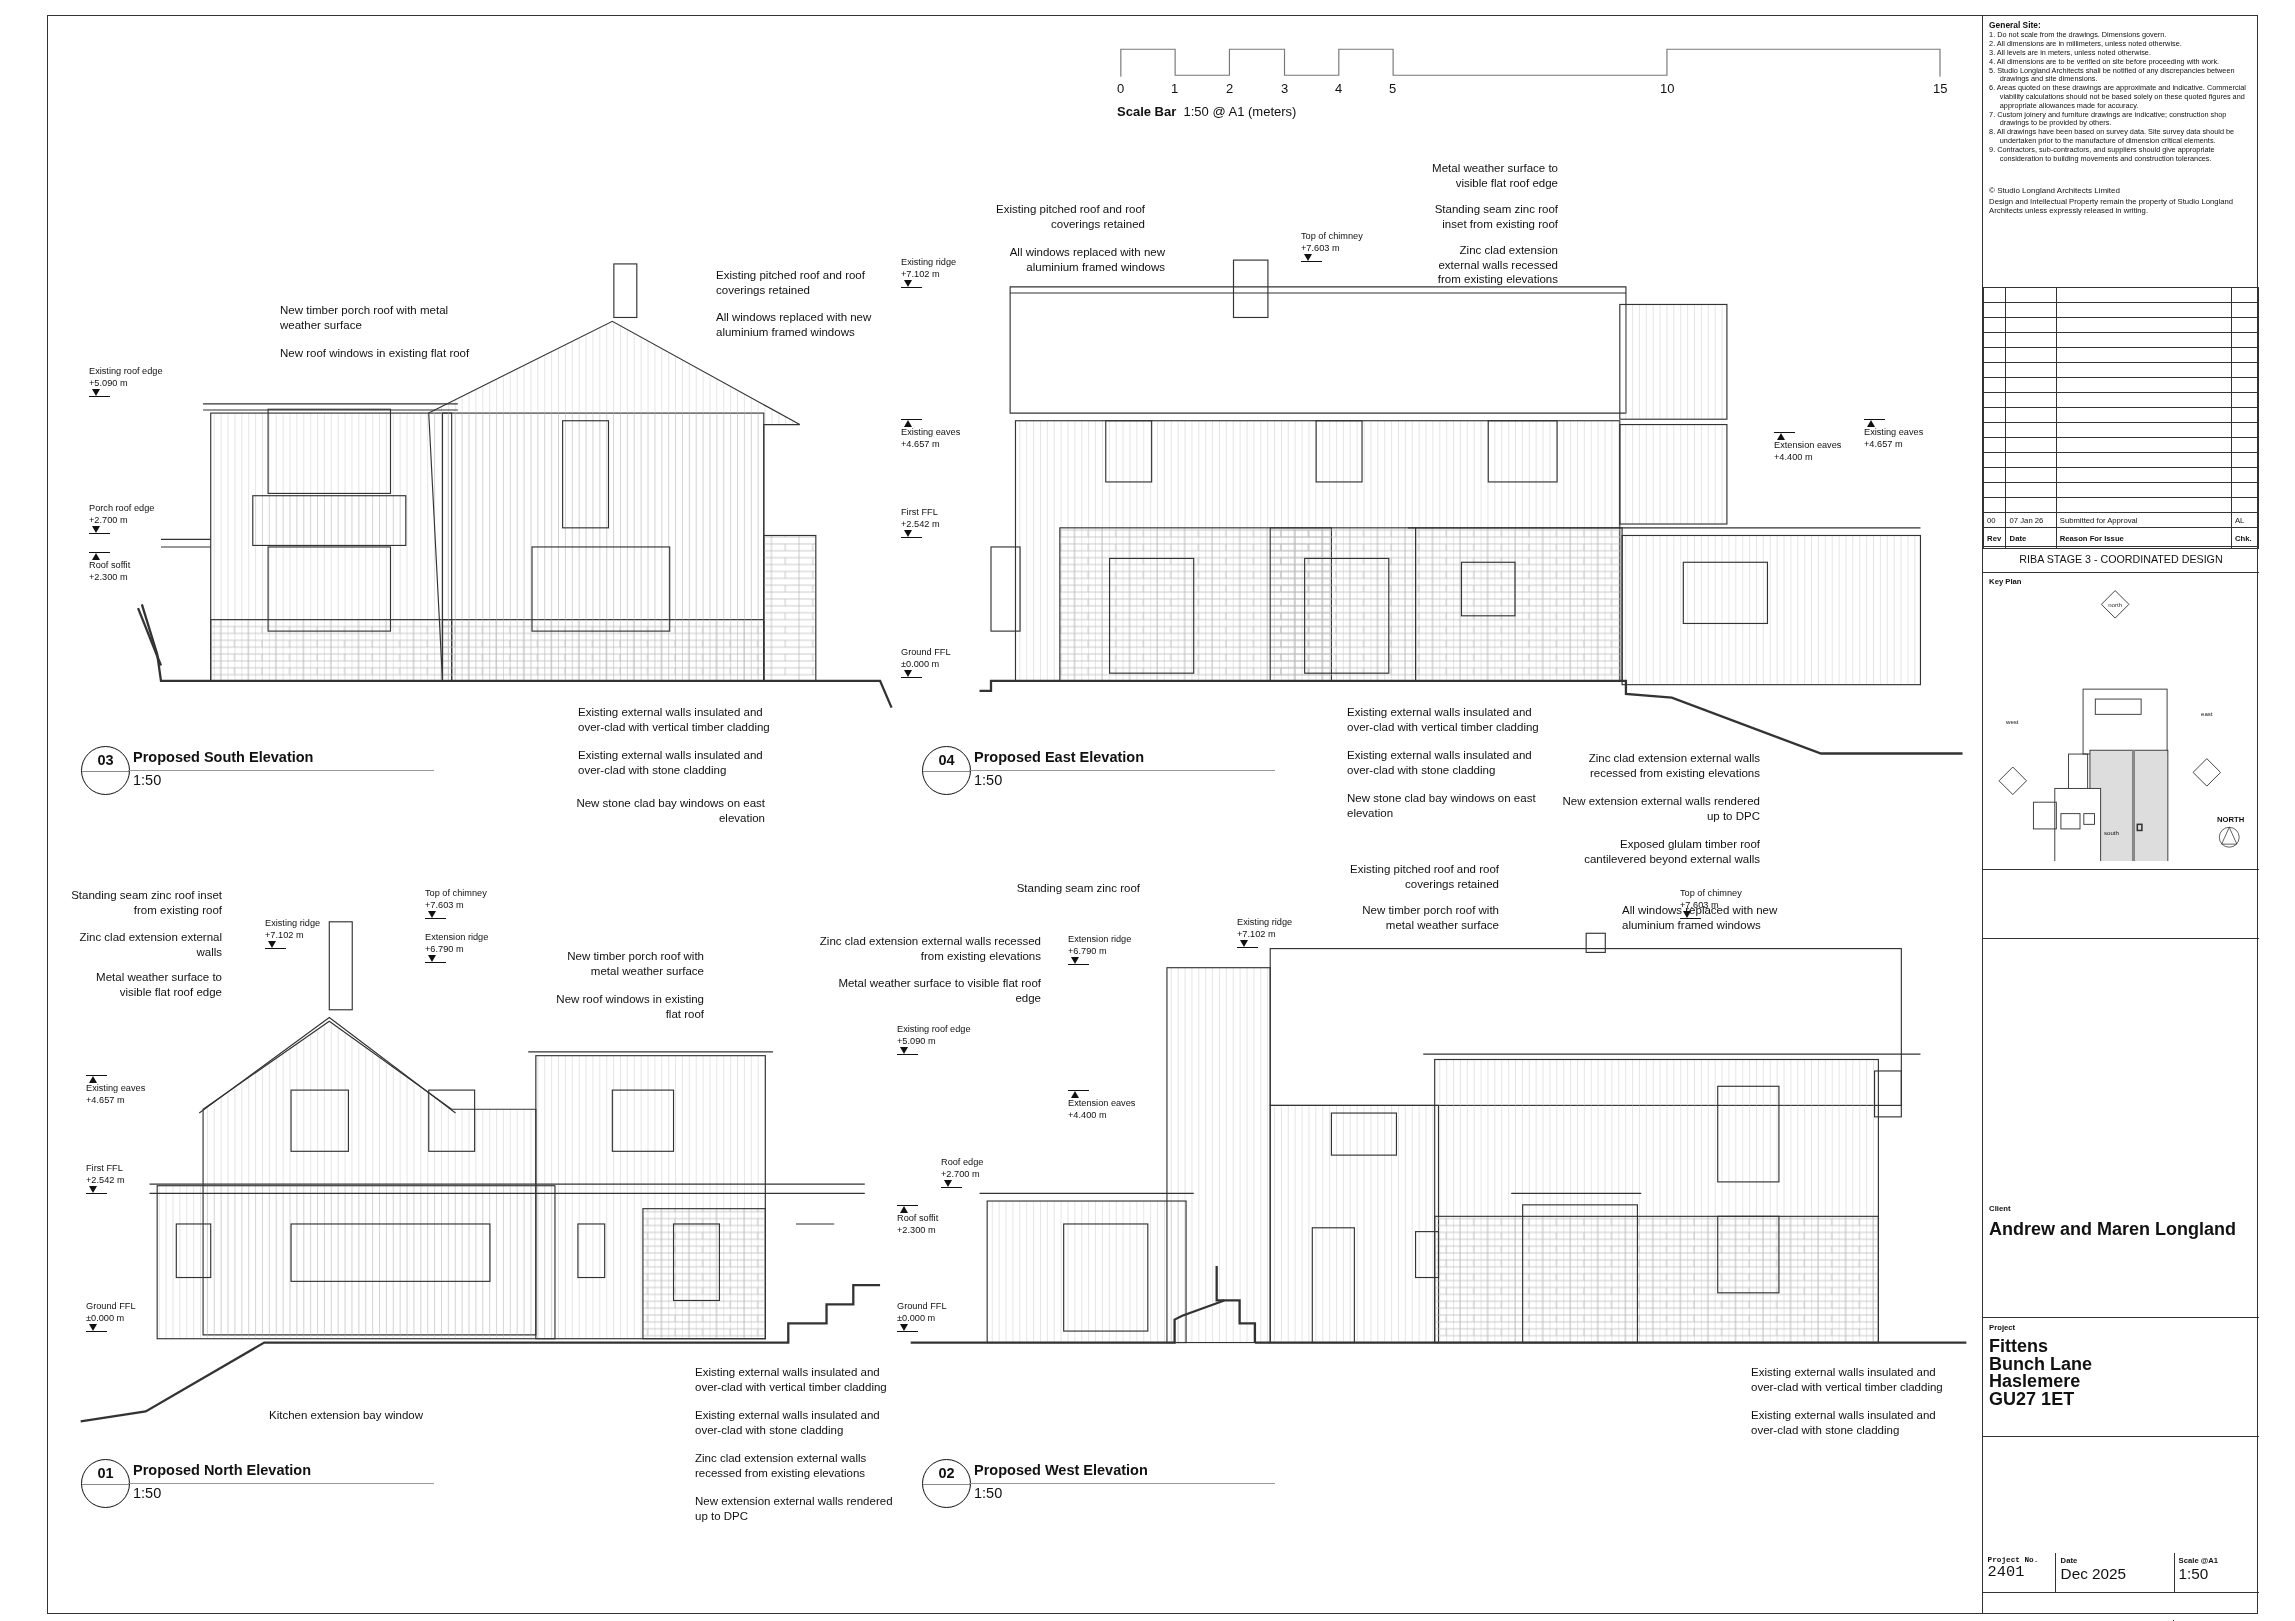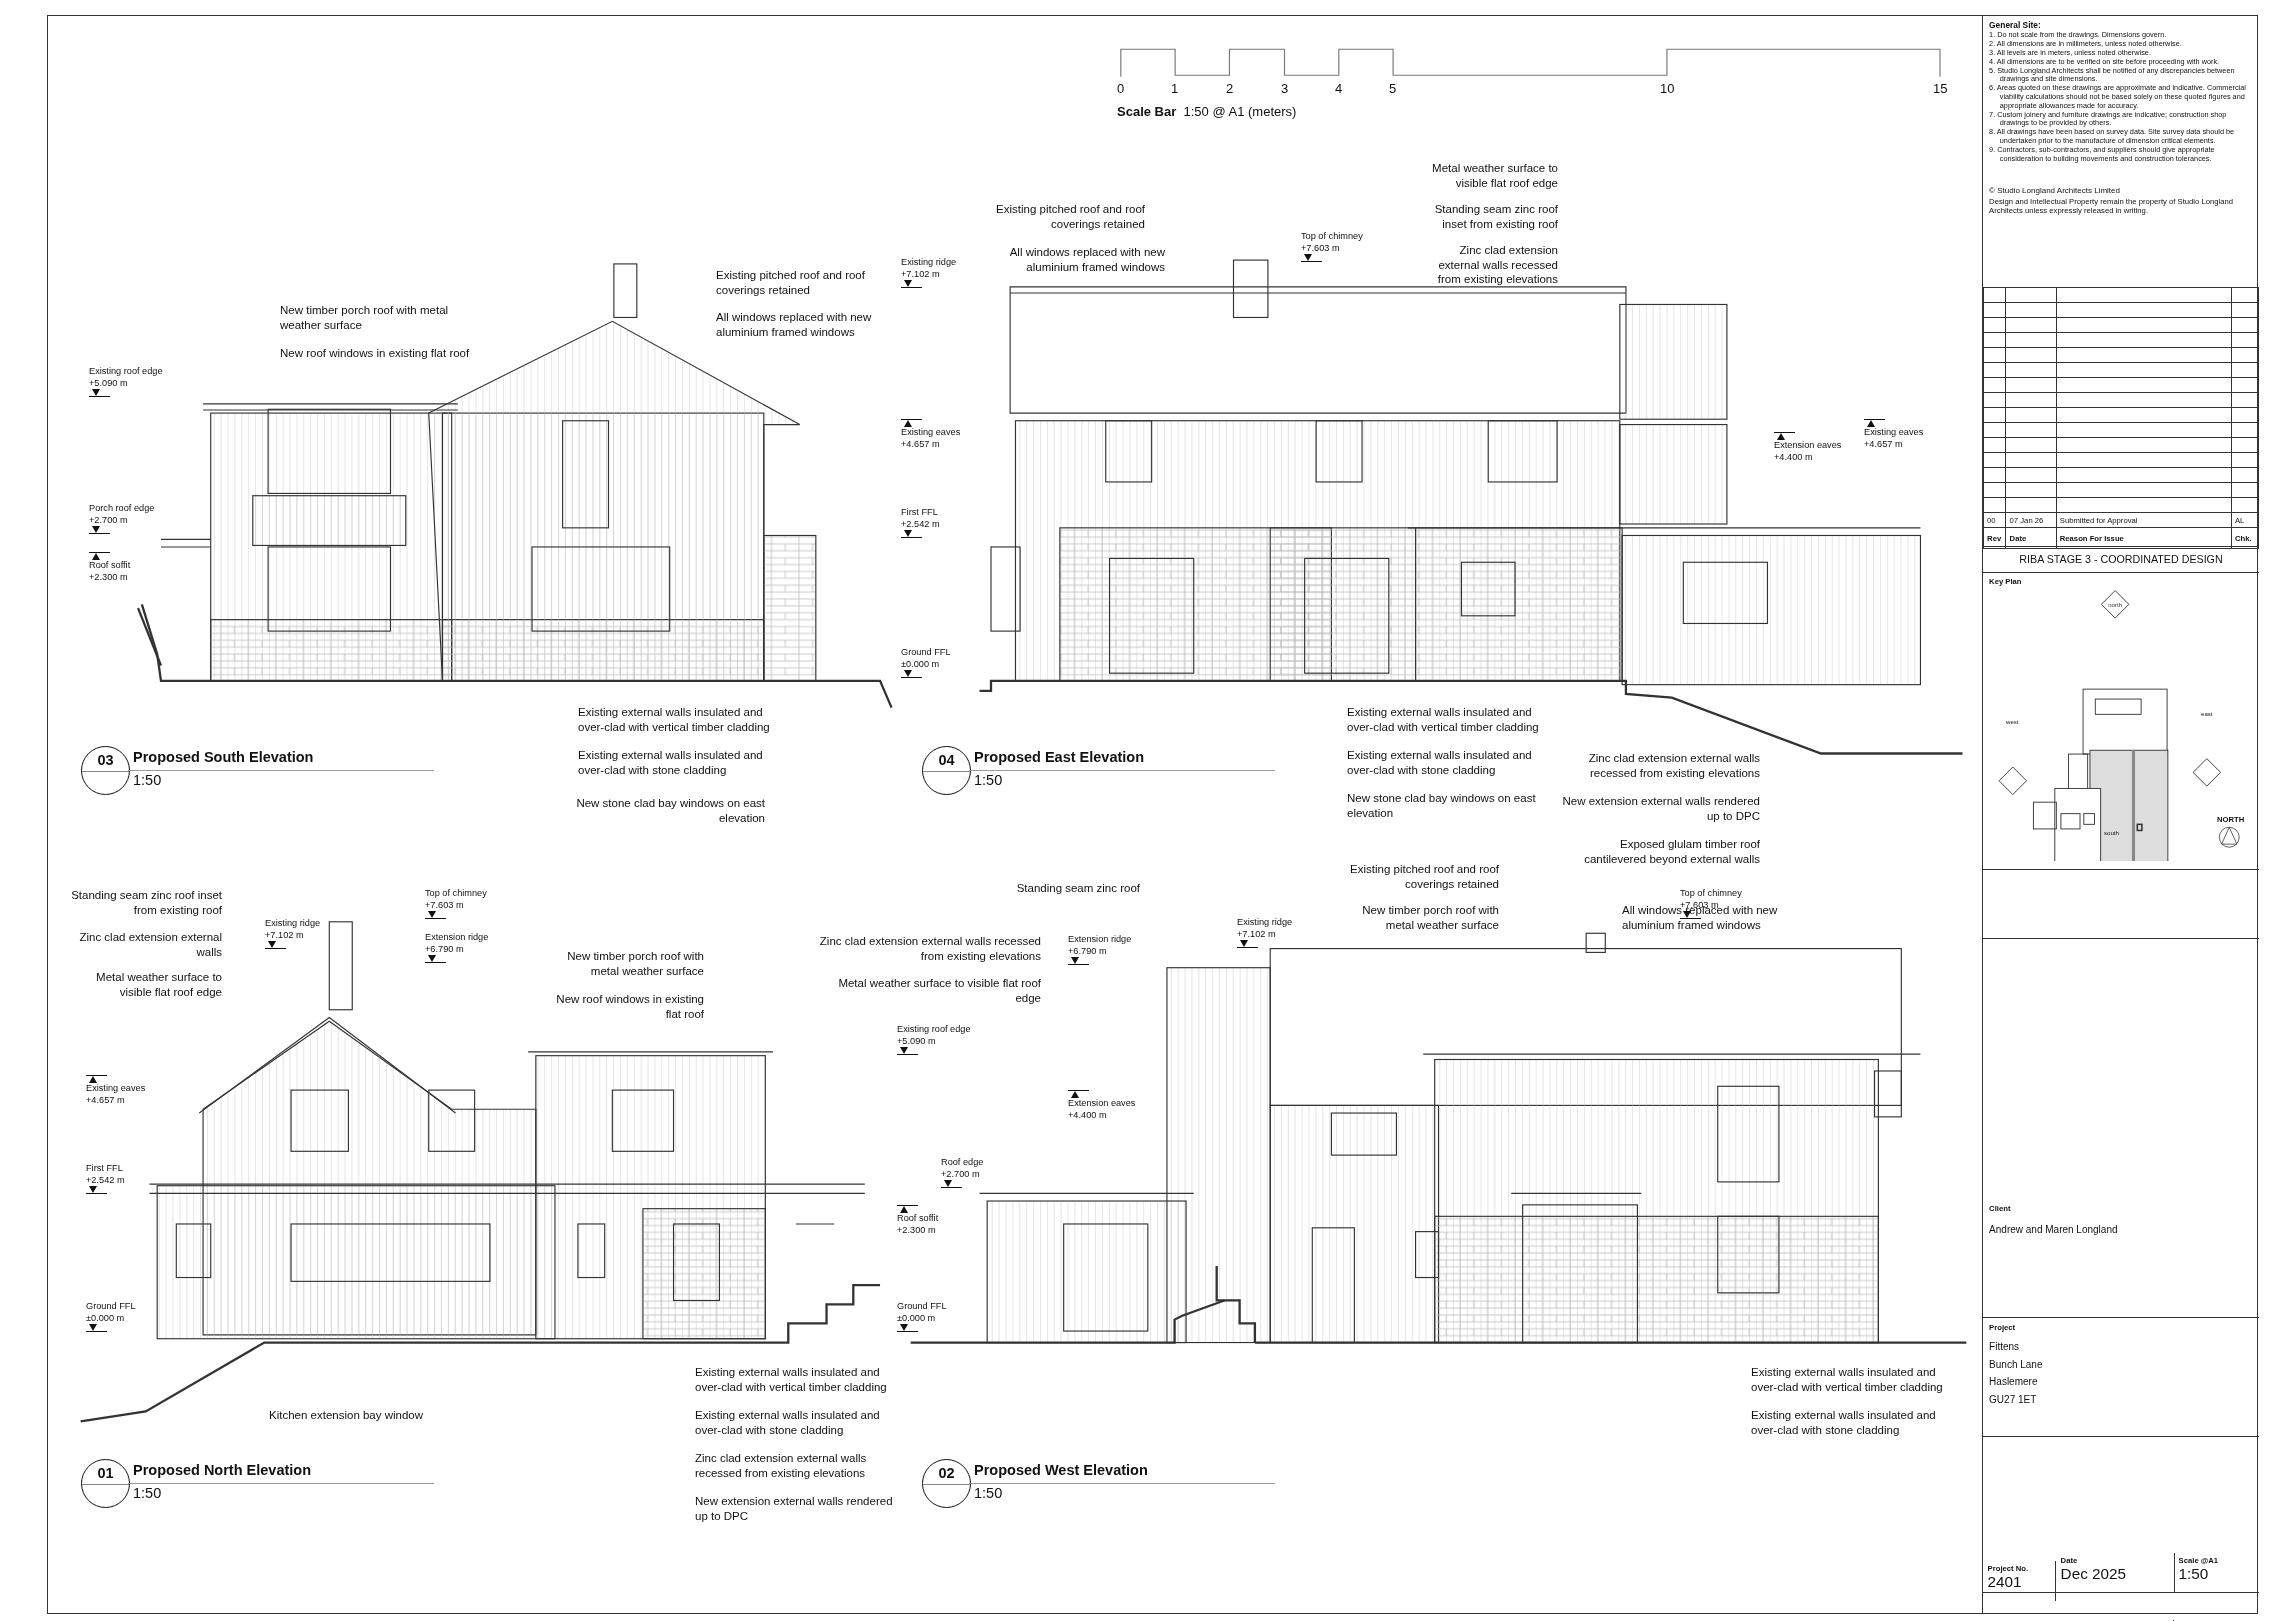--- a/index.html
+++ b/index.html
@@ -30,21 +30,21 @@
   .copy-p { font-size:7.7px; line-height:9.2px; margin:0 6.1px 4.6px 6.1px; }
   table.rev { border-collapse:collapse; width:100%; font-size:7.7px; }
   table.rev td { border:1.1px solid #333; height:14px; padding:0 3.1px; }
   table.rev tr.hd td { font-weight:bold; height:20px; }
   .stage { text-align:center; font-size:10.7px; line-height:23px; }
   .label-sm { font-weight:bold; font-size:7.7px; margin:4.6px 0 0 6.1px; }
   .logo { position:absolute; left:6.1px; top:10.7px; width:260px; height:174px; border:1.9px solid #111; border-radius:34px; box-sizing:border-box; }
   .logo div { font-family:"DejaVu Sans", sans-serif; font-size:34px; line-height:44px; letter-spacing:0.8px; margin-left:27.5px; font-weight:normal; }
   .logo .l1 { margin-top:23px; }
   .addr { position:absolute; left:6.1px; top:197px; font-size:10px; line-height:13px; }
-  .big { font-size:10px; line-height:17.6px; margin:7.7px 6.1px 0 6.1px; }
+  .big { font-size:18px; line-height:17.6px; margin:7.7px 6.1px 0 6.1px;font-weight:bold; }
   .cell { position:absolute; box-sizing:border-box; }
   .cell .k { font-weight:bold; font-size:7.7px; margin:3.1px 0 0 4.6px; }
   .cell .v { font-size:15.3px; margin:0 0 0 4.6px; line-height:17px; }
 </style>
 </head>
 <body>
 
 <div class="sheet"></div>
 
 <div class="abs" style="left:1117px;top:46px;width:849px;height:84px;">
@@ -441,21 +441,21 @@
     <div class="big" style="margin-top:6.1px;">
       <div>Fittens</div>
       <div>Bunch Lane</div>
       <div>Haslemere</div>
       <div>GU27 1ET</div>
     </div>
   </div>
 
 
   <div class="sec" style="top:1538px;height:40px;">
-    <div class="cell" style="left:0;top:8px;width:73px;height:40px;border-right:1.5px solid #333;">
+    <div class="cell" style="left:0;top:0;width:73px;height:40px;border-right:1.5px solid #333;font-family:Liberation Mono, monospace;">
       <div class="k">Project No.</div>
         <div class="v">2401</div>
     </div>
     <div class="cell" style="left:73px;top:0;width:119px;height:40px;border-right:1.5px solid #333;">
       <div class="k">Date</div>
         <div class="v">Dec 2025</div>
     </div>
     <div class="cell" style="left:191px;top:0;width:84px;height:40px;">
       <div class="k">Scale @A1</div>
         <div class="v">1:50</div>

